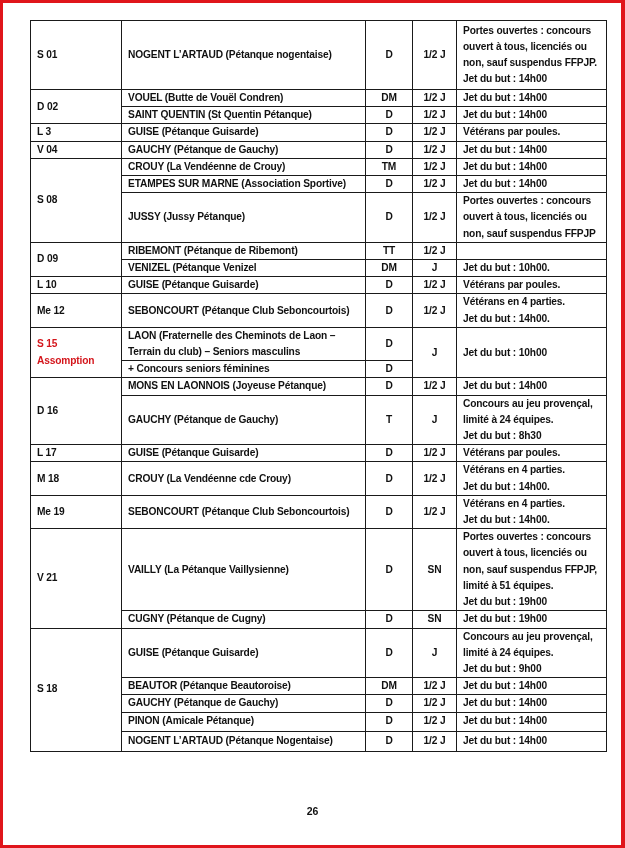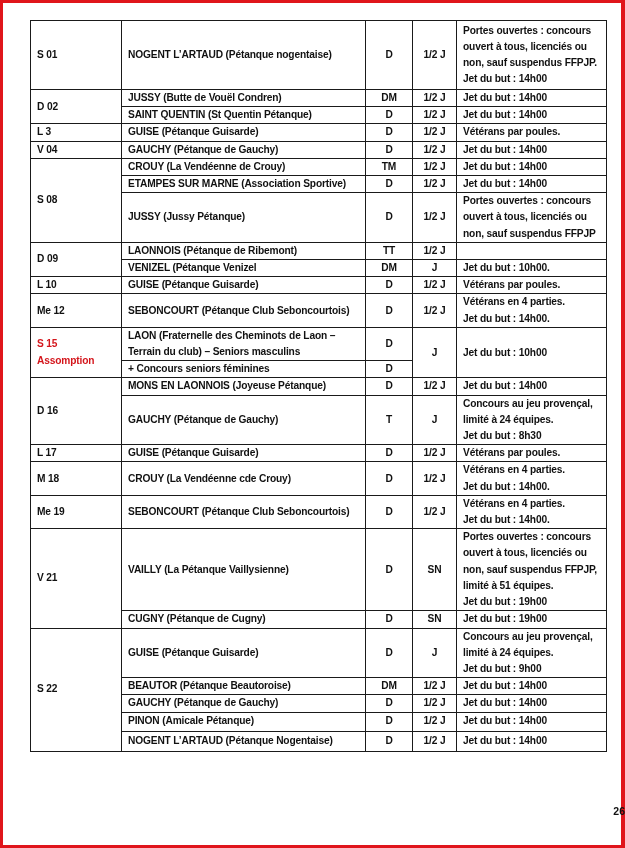--- a/index.html
+++ b/index.html
@@ -18,21 +18,21 @@
   }
   table.cal td {
     border: 1px solid #1a1a1a; padding: 0 6px; line-height: 16.2px; vertical-align: middle;
   }
   td.date { padding-left: 6px; }
   td.c { text-align: center; padding: 0 2px; }
   td.note { padding-left: 5px; padding-right: 2px; }
   .red { color: #d4161c; }
   .thin-top { border-top: 1px solid #888 !important; margin-left: 6px; }
   .page-number {
-    position: absolute; left: 0; width: 625px; top: 805px; text-align: right;
+    position: absolute; left: 0; width: 625px; top: 805px; text-align: center;
     font-family: "Liberation Sans", "DejaVu Sans", sans-serif; font-weight: bold; font-size: 10.5px; color: #111;
   }
 </style>
 </head>
 <body>
 
 <div class="page-frame" style="border-color: rgb(224, 21, 27);"></div>
 
 <table class="cal">
   <colgroup>
@@ -52,21 +52,21 @@
       <td class="note">
         <div>Portes ouvertes : concours</div>
         <div>ouvert à tous, licenciés ou</div>
         <div>non, sauf suspendus FFPJP.</div>
         <div>Jet du but : 14h00</div>
       </td>
     </tr>
 
     <tr style="height:17px">
       <td class="date" rowspan="2">D 02</td>
-      <td>JUSSY (Butte de Vouël Condren)</td>
+      <td>VOUEL (Butte de Vouël Condren)</td>
       <td class="c">DM</td>
       <td class="c">1/2 J</td>
       <td class="note">Jet du but : 14h00</td>
     </tr>
     <tr style="height:17px">
       <td>SAINT QUENTIN (St Quentin Pétanque)</td>
       <td class="c">D</td>
       <td class="c">1/2 J</td>
       <td class="note">Jet du but : 14h00</td>
     </tr>
@@ -106,21 +106,21 @@
       <td class="c">1/2 J</td>
       <td class="note">
         <div>Portes ouvertes : concours</div>
         <div>ouvert à tous, licenciés ou</div>
         <div>non, sauf suspendus FFPJP</div>
       </td>
     </tr>
 
     <tr style="height:17px">
       <td class="date" rowspan="2">D 09</td>
-      <td>LAONNOIS (Pétanque de Ribemont)</td>
+      <td>RIBEMONT (Pétanque de Ribemont)</td>
       <td class="c">TT</td>
       <td class="c">1/2 J</td>
       <td class="note"></td>
     </tr>
     <tr style="height:17px">
       <td>VENIZEL (Pétanque Venizel</td>
       <td class="c">DM</td>
       <td class="c">J</td>
       <td class="note">Jet du but : 10h00.</td>
     </tr>
@@ -224,21 +224,21 @@
       </td>
     </tr>
     <tr style="height:17px">
       <td>CUGNY (Pétanque de Cugny)</td>
       <td class="c">D</td>
       <td class="c">SN</td>
       <td class="note">Jet du but : 19h00</td>
     </tr>
 
     <tr style="height:49px">
-      <td class="date" rowspan="5">S 22</td>
+      <td class="date" rowspan="5">S 18</td>
       <td>GUISE (Pétanque Guisarde)</td>
       <td class="c">D</td>
       <td class="c">J</td>
       <td class="note">
         <div>Concours au jeu provençal,</div>
         <div>limité à 24 équipes.</div>
         <div>Jet du but : 9h00</div>
       </td>
     </tr>
     <tr style="height:17px">

